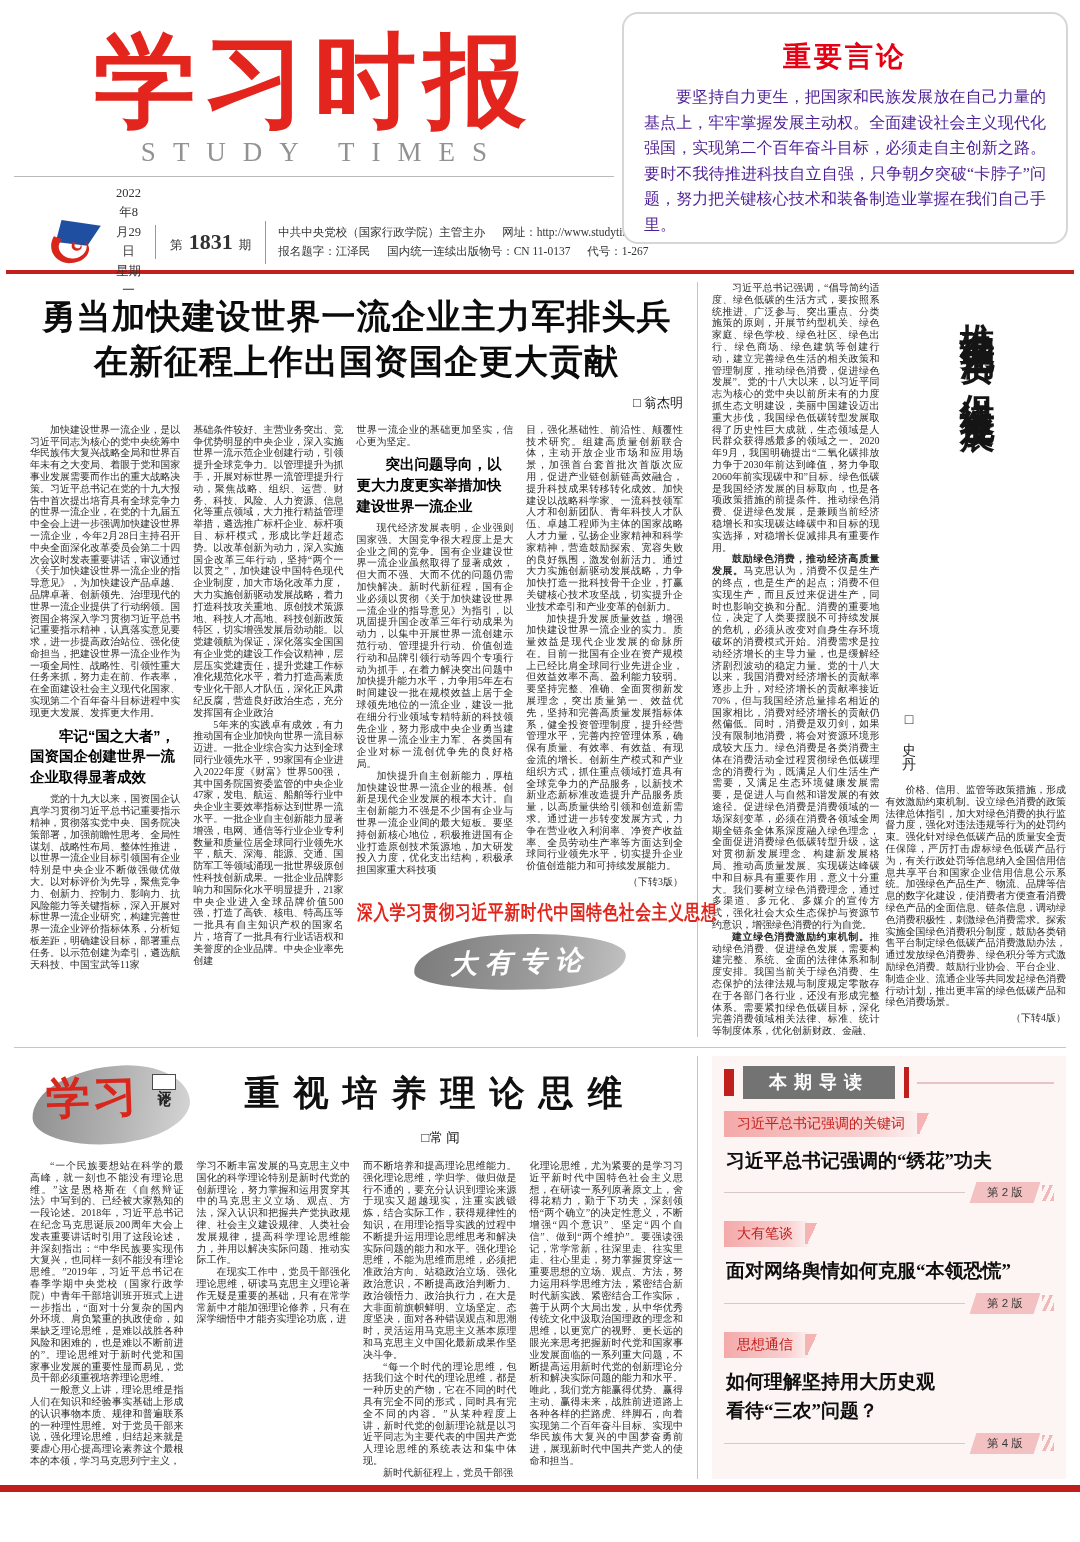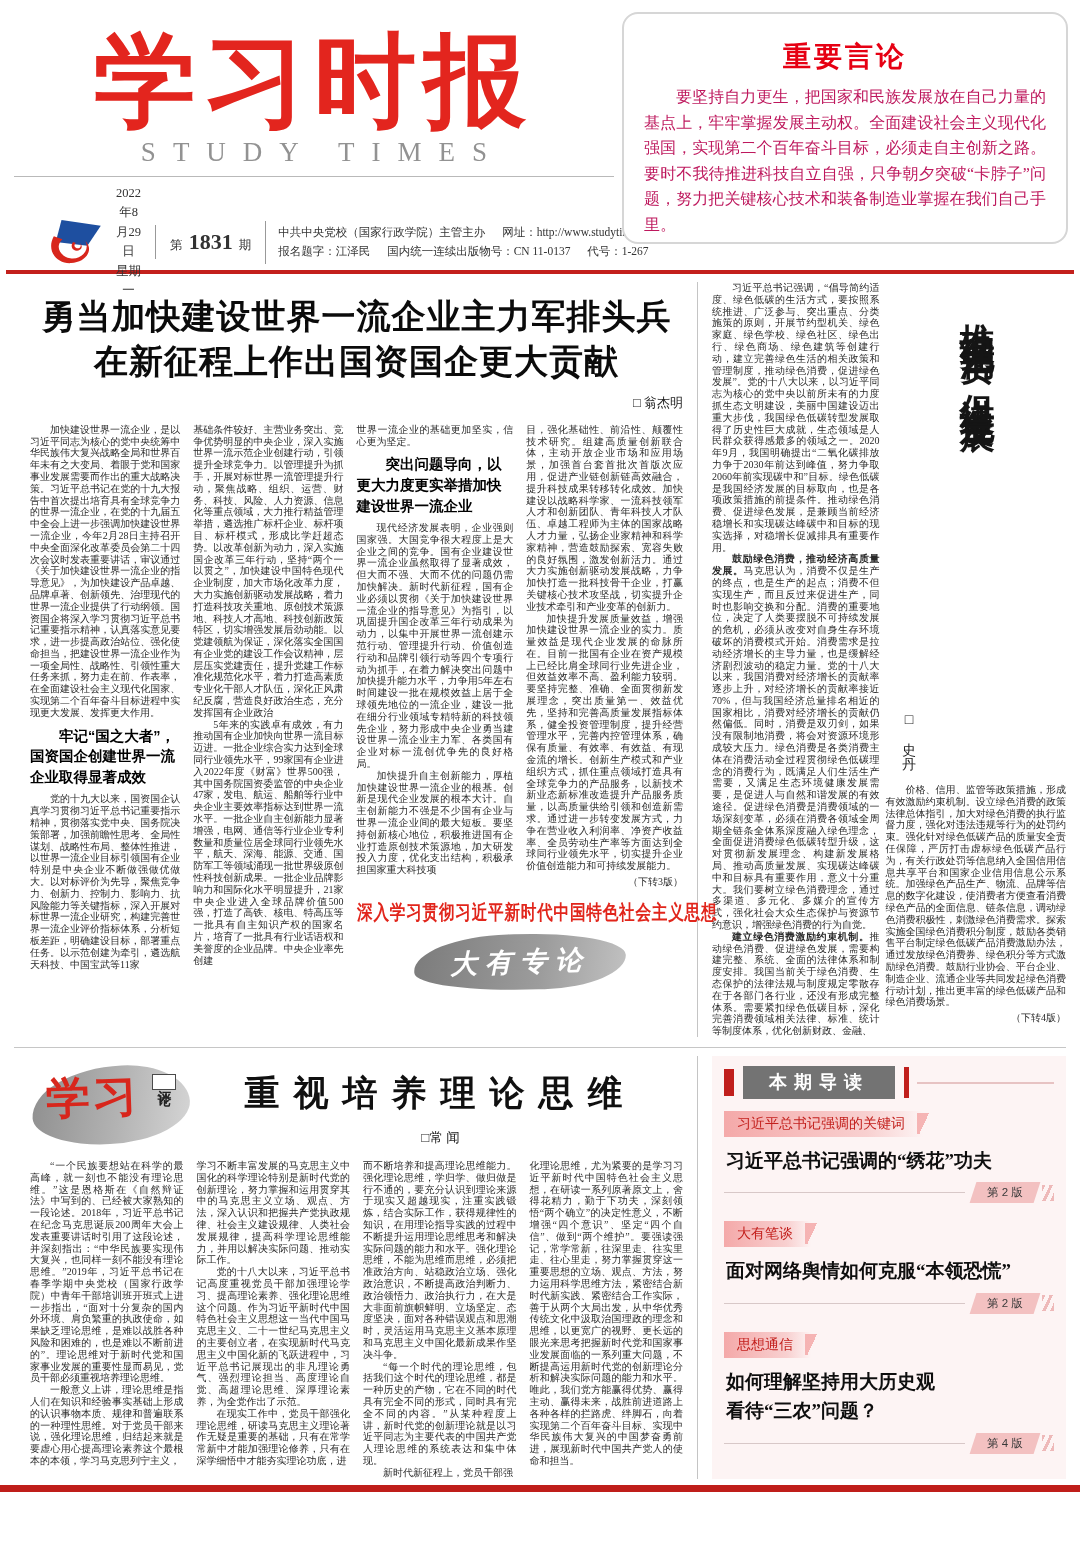--- a/index.html
+++ b/index.html
@@ -14,21 +14,21 @@
   .mast-en { text-align:center; font-size:27px; letter-spacing:17px; color:#929292; margin-top:2px; padding-left:17px; }
   .mast-strip { border-top:1px solid #b9b9b9; margin-top:8px; display:flex; align-items:center; padding:7px 0 0 30px; }
   .mast-logo { width:58px; height:46px; flex:0 0 auto; }
   .mast-date { text-align:center; font-size:12.5px; line-height:1.55; color:#333; padding:0 14px; }
   .mast-issue { border-left:1px solid #999; padding:4px 14px; font-size:12.5px; color:#333; white-space:nowrap; }
   .issue-no { font-size:22px; font-weight:bold; padding:0 3px; }
   .mast-pub { border-left:1px solid #999; padding:2px 0 2px 12px; font-size:11.5px; line-height:1.7; color:#333; white-space:nowrap; }
   .mast-pub span { margin-right:14px; }
   .quote-box { position:absolute; right:12px; top:4px; width:446px; height:232px; border:2px solid #d6d6d6; border-radius:16px; padding:24px 20px 8px; background:#fff; }
   .quote-title { text-align:center; color:#e60013; font-weight:900; font-size:28px; letter-spacing:3px; margin-bottom:8px; }
-  .quote-body { font-size:16px; line-height:1.6; text-align:justify; text-indent:2em; color:#be185d; }
+  .quote-body { font-size:16px; line-height:1.6; text-align:justify; text-indent:2em; color:#4c1d95; }
   .red-rule { height:4px; background:#c3201c; margin:4px 6px 0; }
 
   
   .main { display:flex; padding:8px 14px 0 30px; }
   .left-main { width:668px; border-right:1px solid #c4c4c4; padding-right:14px; }
   .lead-h1 { font-size:34px; font-weight:900; text-align:center; line-height:1.32; letter-spacing:1px; color:#0b0b0b; margin:12px 0 10px; }
   .lead-byline { text-align:right; font-size:13px; color:#222; margin-bottom:12px; }
   .cols { display:flex; gap:13px; }
   .col { flex:1; min-width:0; }
   .col p { font-size:10px; line-height:1.18; text-align:justify; text-indent:2em; color:#2a2a2a; }
@@ -203,21 +203,20 @@
           <div class="review-byline">□常 闻</div>
         </div>
       </div>
       <div class="cols review-cols">
         <div class="col">
           <p>“一个民族要想站在科学的最高峰，就一刻也不能没有理论思维。”这是恩格斯在《自然辩证法》中写到的、已经被大家熟知的一段论述。2018年，习近平总书记在纪念马克思诞辰200周年大会上发表重要讲话时引用了这段论述，并深刻指出：“中华民族要实现伟大复兴，也同样一刻不能没有理论思维。”2019年，习近平总书记在春季学期中央党校（国家行政学院）中青年干部培训班开班式上进一步指出，“面对十分复杂的国内外环境、肩负繁重的执政使命，如果缺乏理论思维，是难以战胜各种风险和困难的，也是难以不断前进的”。理论思维对于新时代党和国家事业发展的重要性显而易见，党员干部必须重视培养理论思维。</p>
           <p>一般意义上讲，理论思维是指人们在知识和经验事实基础上形成的认识事物本质、规律和普遍联系的一种理性思维。对于党员干部来说，强化理论思维，归结起来就是要虚心用心提高理论素养这个最根本的本领，学习马克思列宁主义，</p>
         </div>
         <div class="col">
           <p class="cont">学习不断丰富发展的马克思主义中国化的科学理论特别是新时代党的创新理论，努力掌握和运用贯穿其中的马克思主义立场、观点、方法，深入认识和把握共产党执政规律、社会主义建设规律、人类社会发展规律，提高科学理论思维能力，并用以解决实际问题、推动实际工作。</p>
-          <p>党的十八大以来，习近平总书记高度重视党员干部加强理论学习、提高理论素养、强化理论思维这个问题。作为习近平新时代中国特色社会主义思想这一当代中国马克思主义、二十一世纪马克思主义的主要创立者，在实现新时代马克思主义中国化新的飞跃进程中，习近平总书记展现出的非凡理论勇气、强烈理论担当、高度理论自觉、高超理论思维、深厚理论素养，为全党作出了示范。</p>
           <p>在现实工作中，党员干部强化理论思维，研读马克思主义理论著作无疑是重要的基础，只有在常学常新中才能加强理论修养，只有在深学细悟中才能夯实理论功底，进</p>
         </div>
         <div class="col">
           <p class="cont">而不断培养和提高理论思维能力。强化理论思维，学归学、做归做是行不通的，要充分认识到理论来源于现实又超越现实，注重实践锻炼，结合实际工作，获得规律性的知识，在用理论指导实践的过程中不断提升运用理论思维思考和解决实际问题的能力和水平。强化理论思维，不能为思维而思维，必须把准政治方向、站稳政治立场、强化政治意识，不断提高政治判断力、政治领悟力、政治执行力，在大是大非面前旗帜鲜明、立场坚定、态度坚决，面对各种错误观点和思潮时，灵活运用马克思主义基本原理和马克思主义中国化最新成果作坚决斗争。</p>
           <p>“每一个时代的理论思维，包括我们这个时代的理论思维，都是一种历史的产物，它在不同的时代具有完全不同的形式，同时具有完全不同的内容。”从某种程度上讲，新时代党的创新理论就是以习近平同志为主要代表的中国共产党人理论思维的系统表达和集中体现。</p>
           <p>新时代新征程上，党员干部强</p>
         </div>
         <div class="col">
           <p class="cont">化理论思维，尤为紧要的是学习习近平新时代中国特色社会主义思想，在研读一系列原著原文上，舍得花精力，勤于下功夫，深刻领悟“两个确立”的决定性意义，不断增强“四个意识”、坚定“四个自信”、做到“两个维护”。要强读强记，常学常新，往深里走、往实里走、往心里走，努力掌握贯穿这一重要思想的立场、观点、方法，努力运用科学思维方法，紧密结合新时代新实践、紧密结合工作实际，善于从两个大局出发，从中华优秀传统文化中汲取治国理政的理念和思维，以更宽广的视野、更长远的眼光来思考把握新时代党和国家事业发展面临的一系列重大问题，不断提高运用新时代党的创新理论分析和解决实际问题的能力和水平。唯此，我们党方能赢得优势、赢得主动、赢得未来，战胜前进道路上各种各样的拦路虎、绊脚石，向着实现第二个百年奋斗目标、实现中华民族伟大复兴的中国梦奋勇前进，展现新时代中国共产党人的使命和担当。</p>
         </div>

